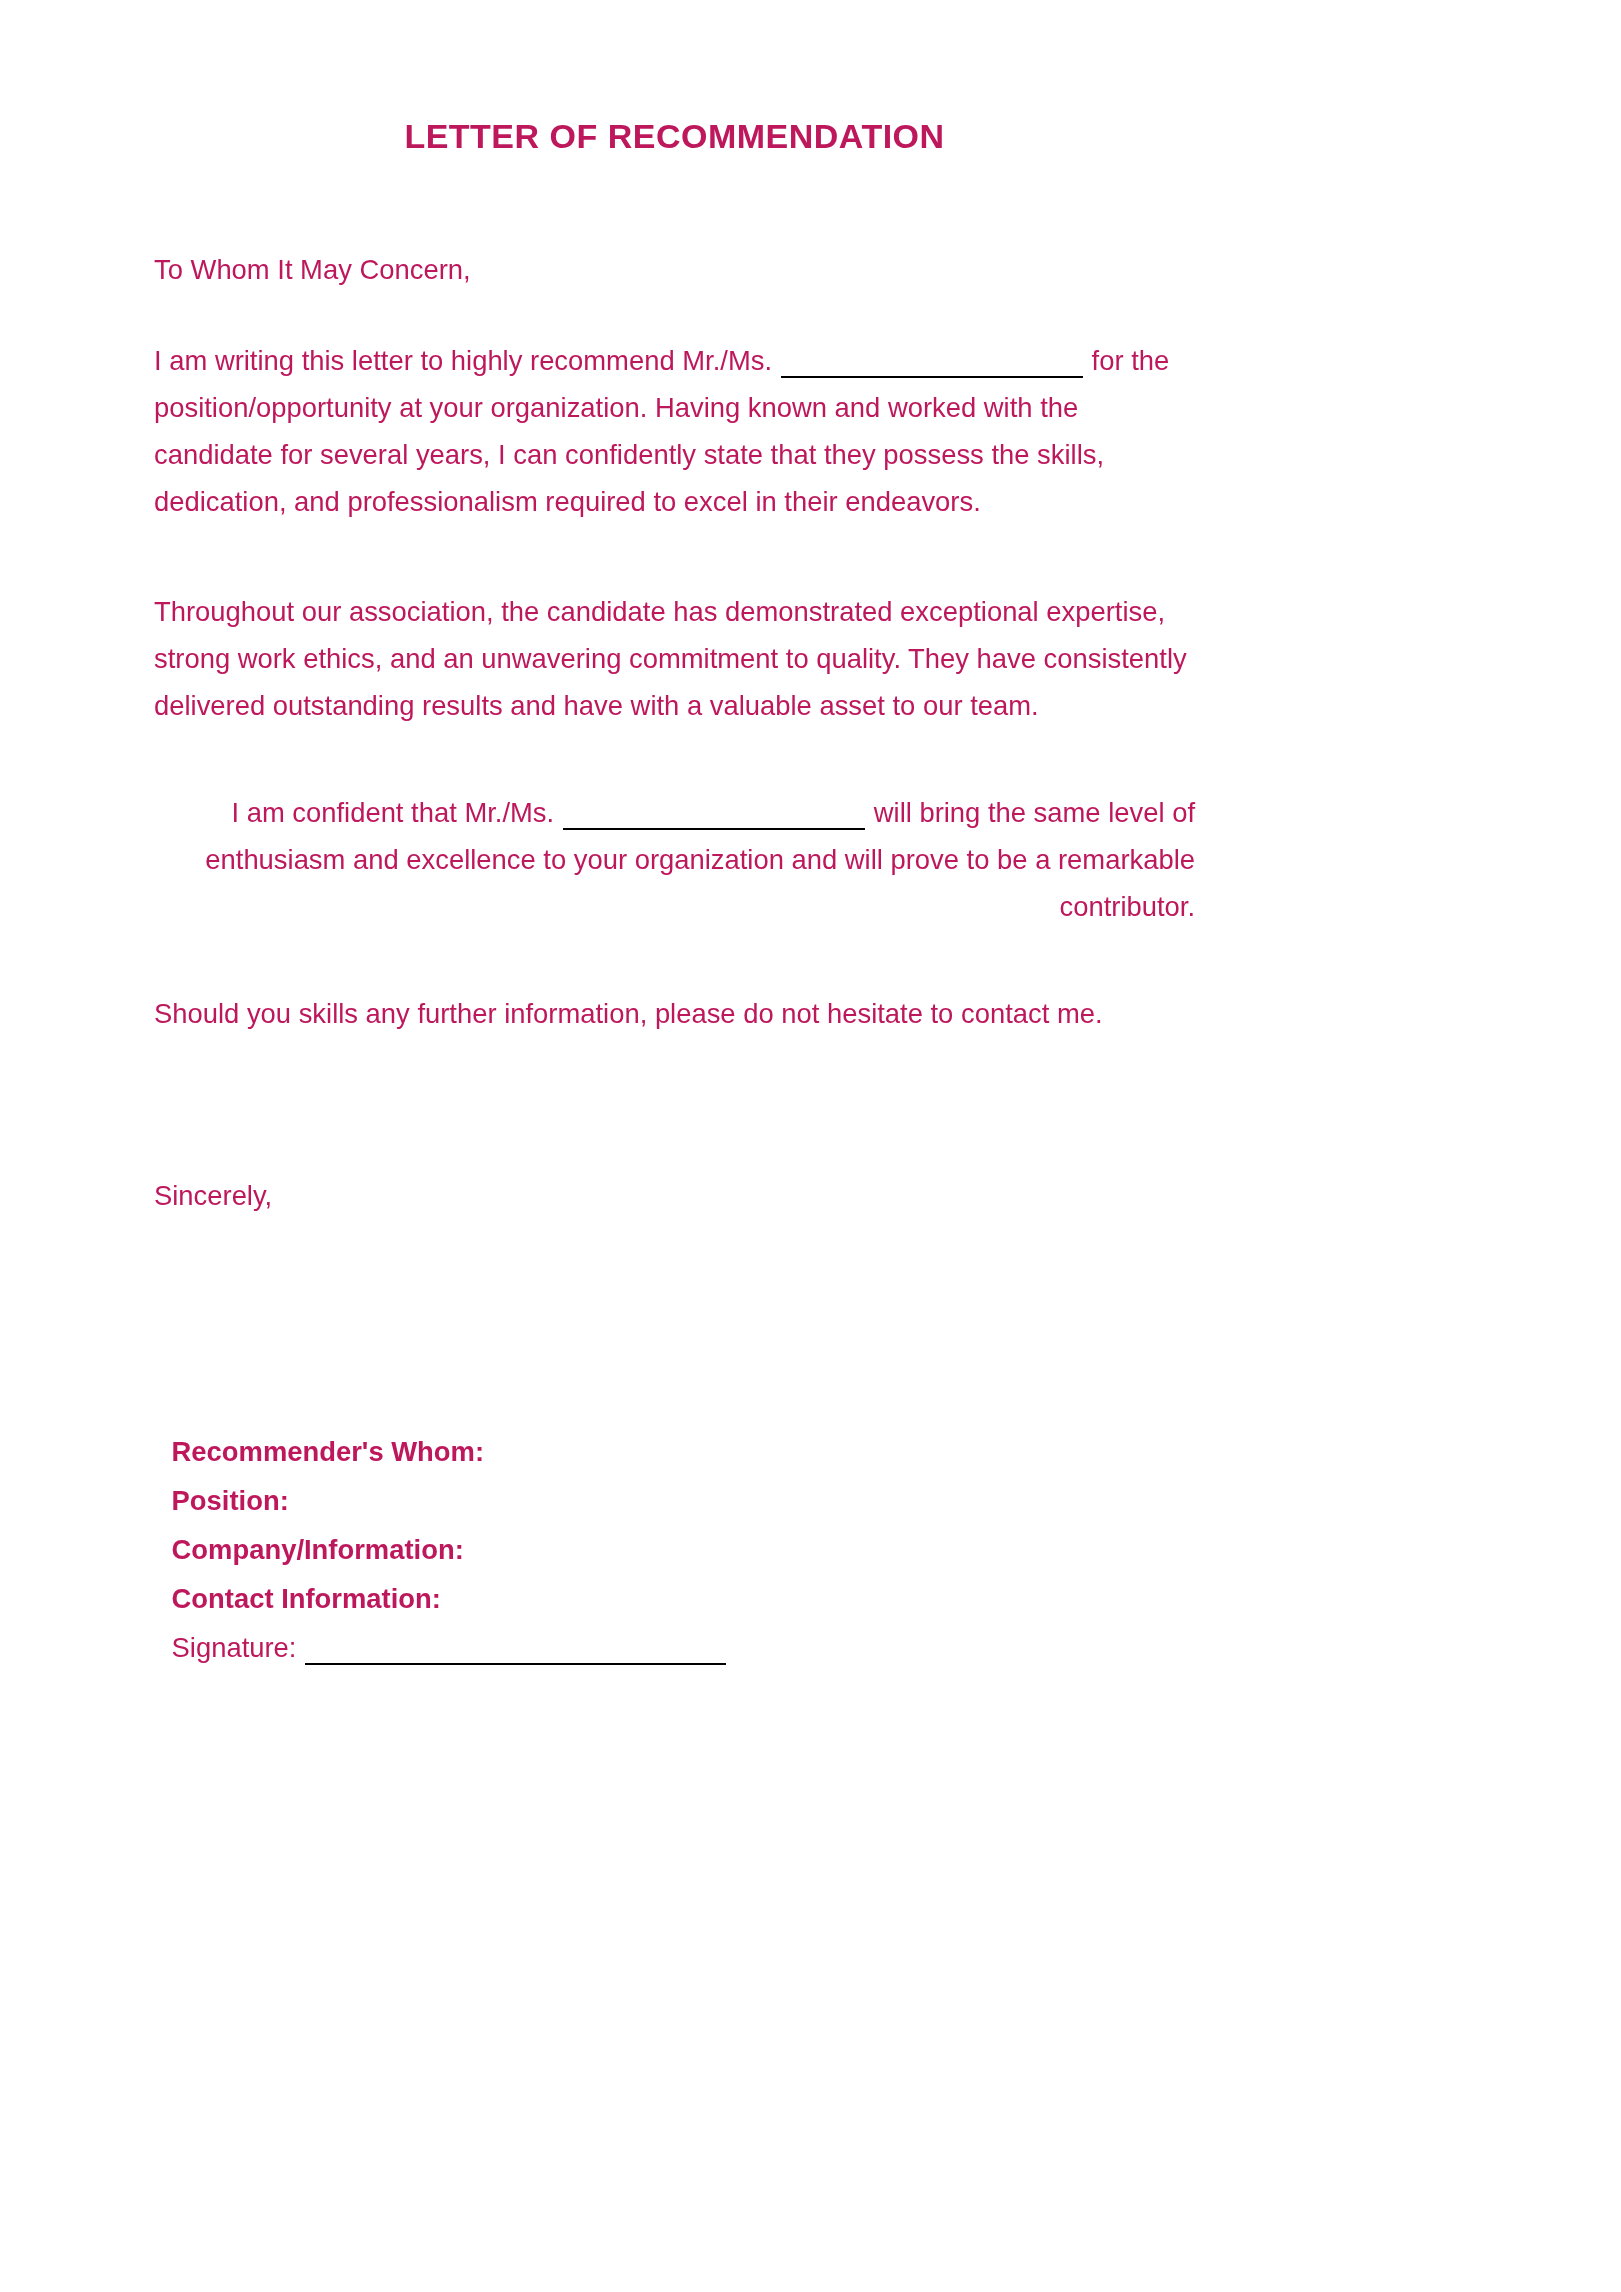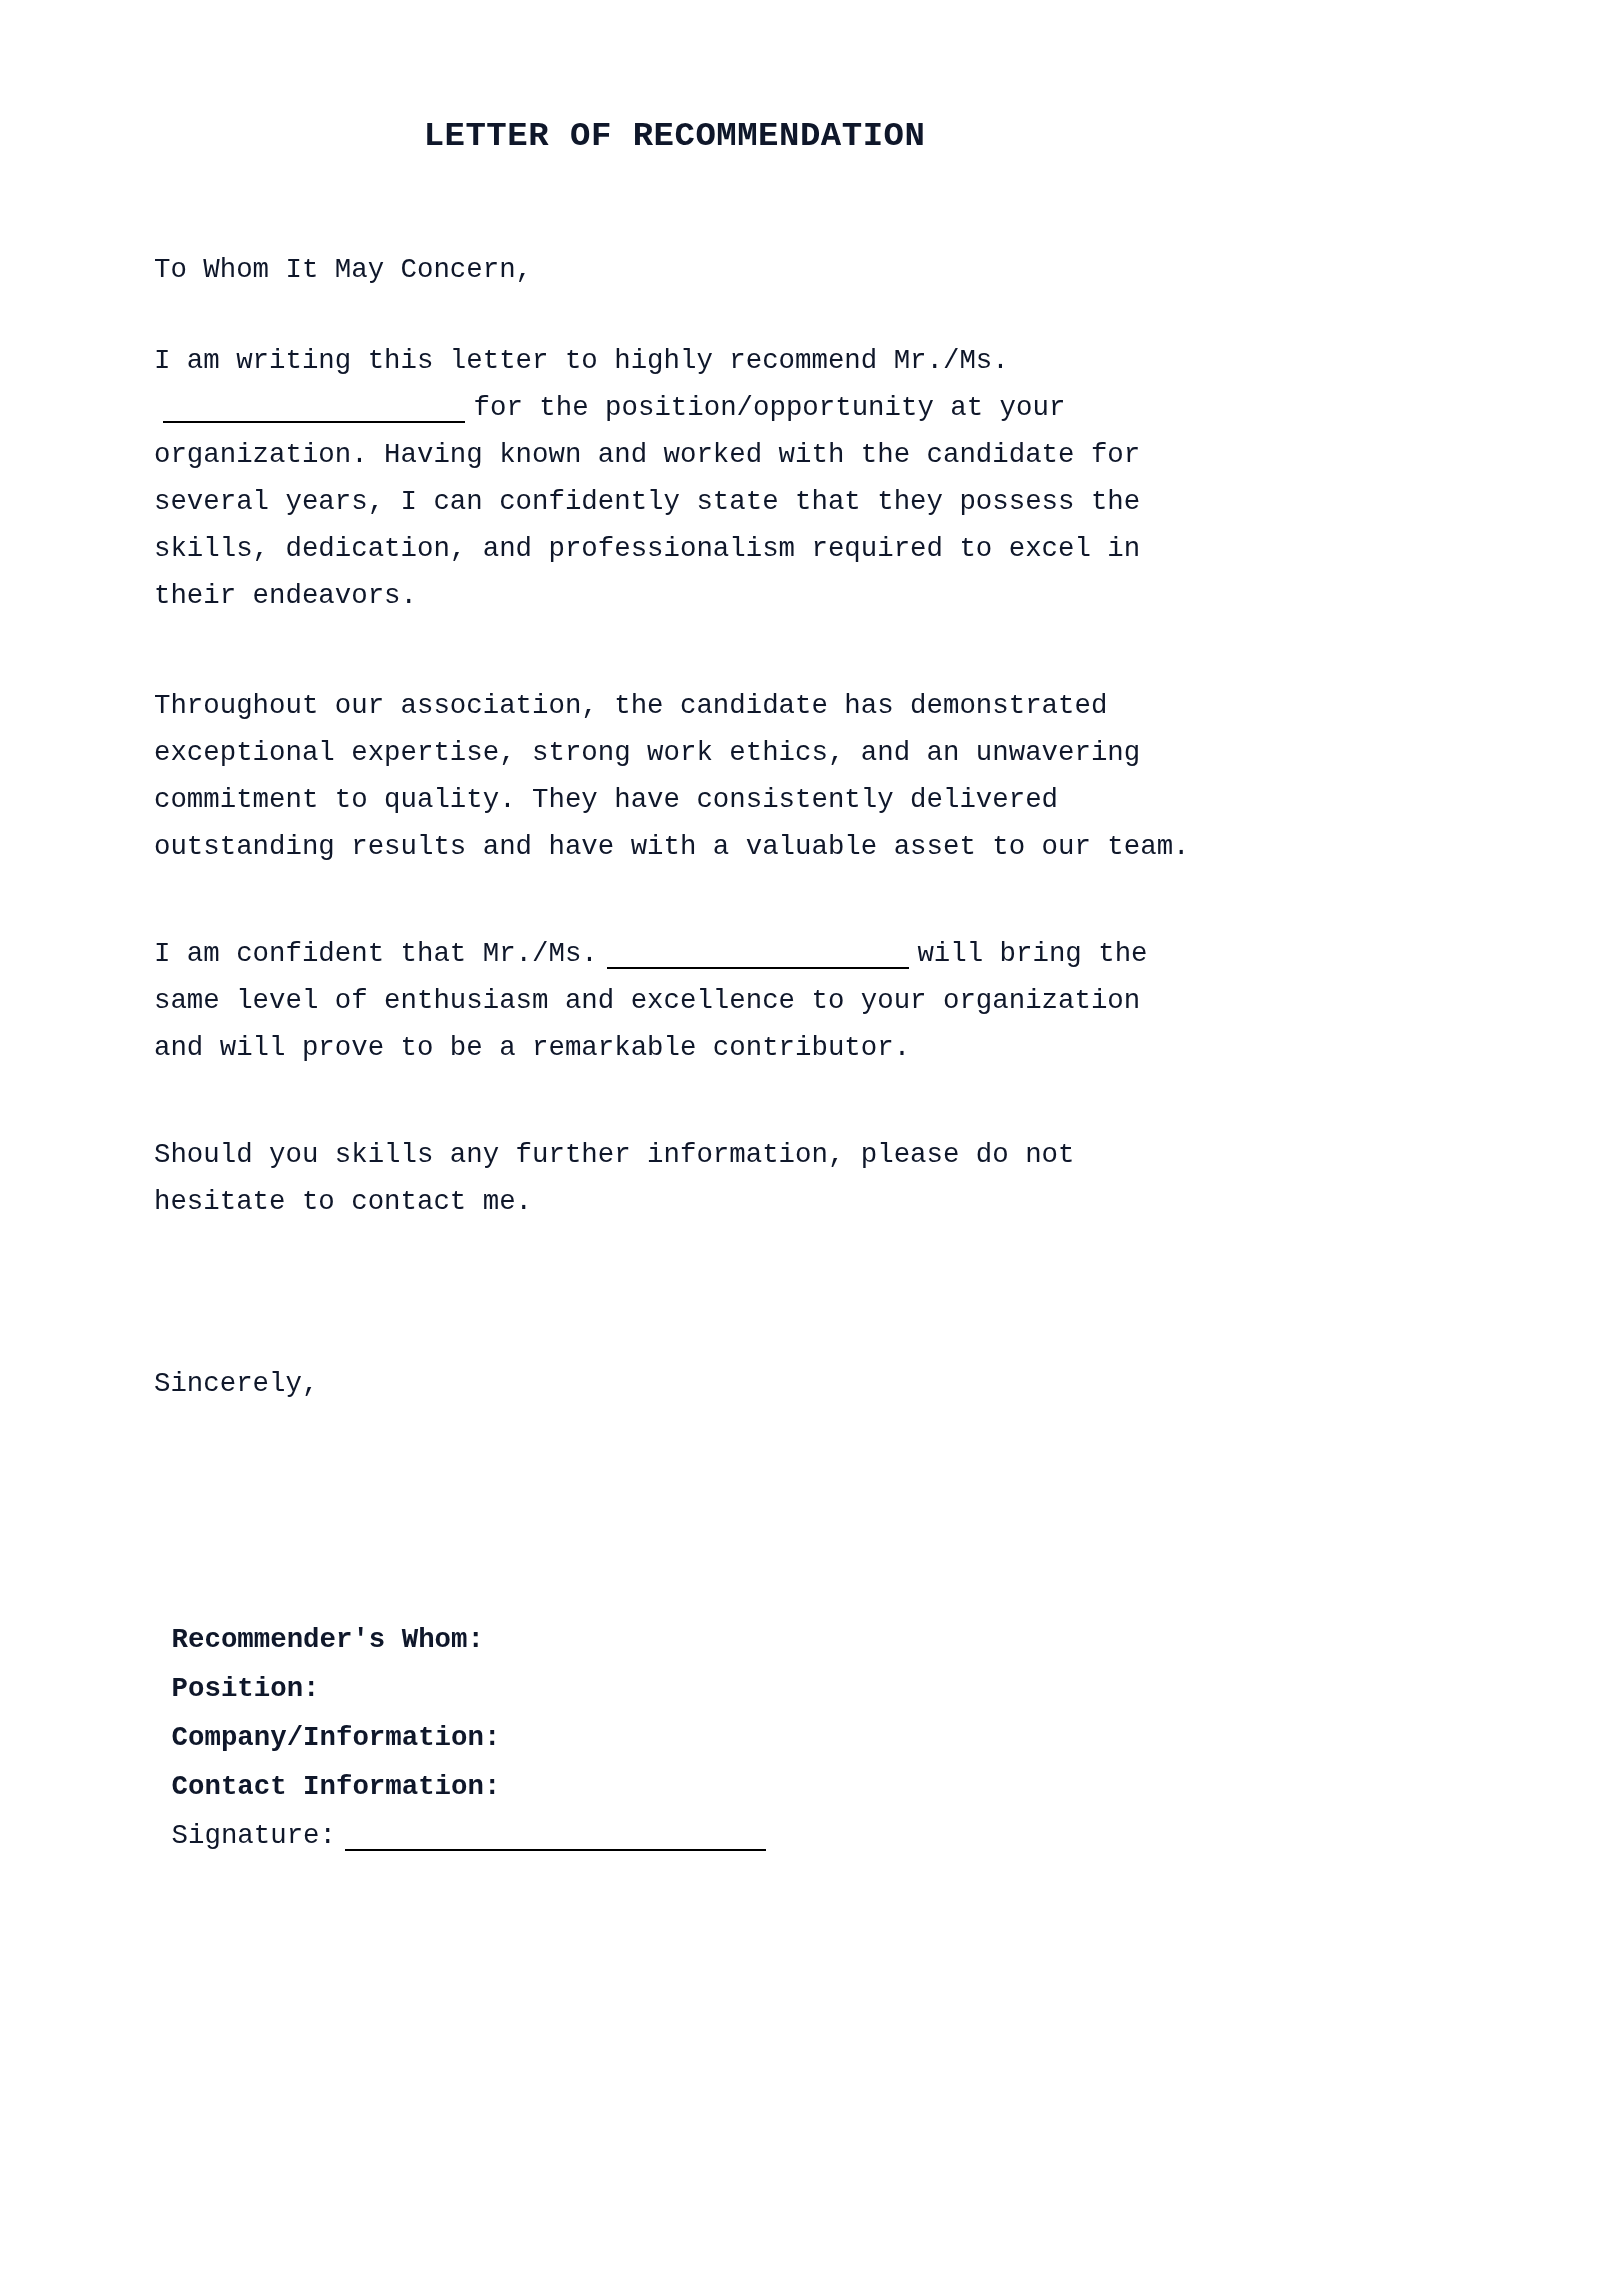--- a/index.html
+++ b/index.html
@@ -6,22 +6,22 @@
 
   html, body {
     background: #ffffff;
   }
 
   .page {
     position: relative;
     width: 1337px;
     height: 2293px;
     background: #ffffff;
-    color: #0f172a;
-    font-family: Liberation Mono, monospace;
+    color: #be185d;
+    font-family: Liberation Sans, sans-serif;
     font-size: 27.4px;
     overflow: hidden;
   }
 
   .content {
     padding: 116px 142px 0 154px;
   }
 
   .doc-title {
     text-align: center;
@@ -35,21 +35,21 @@
     margin-top: 89px;
     line-height: 47px;
   }
 
   .para {
     line-height: 47px;
   }
 
   .p1 { margin-top: 44px; }
   .p2 { margin-top: 63px; }
-  .p3 { margin-top: 60px; }
+  .p3 { margin-top: 60px; text-align: right; }
   .p4 { margin-top: 60px; }
 
   .closing {
     margin-top: 135px;
     line-height: 47px;
   }
 
   .sig-block {
     margin-top: 208px;
     padding-left: 17.6px;

